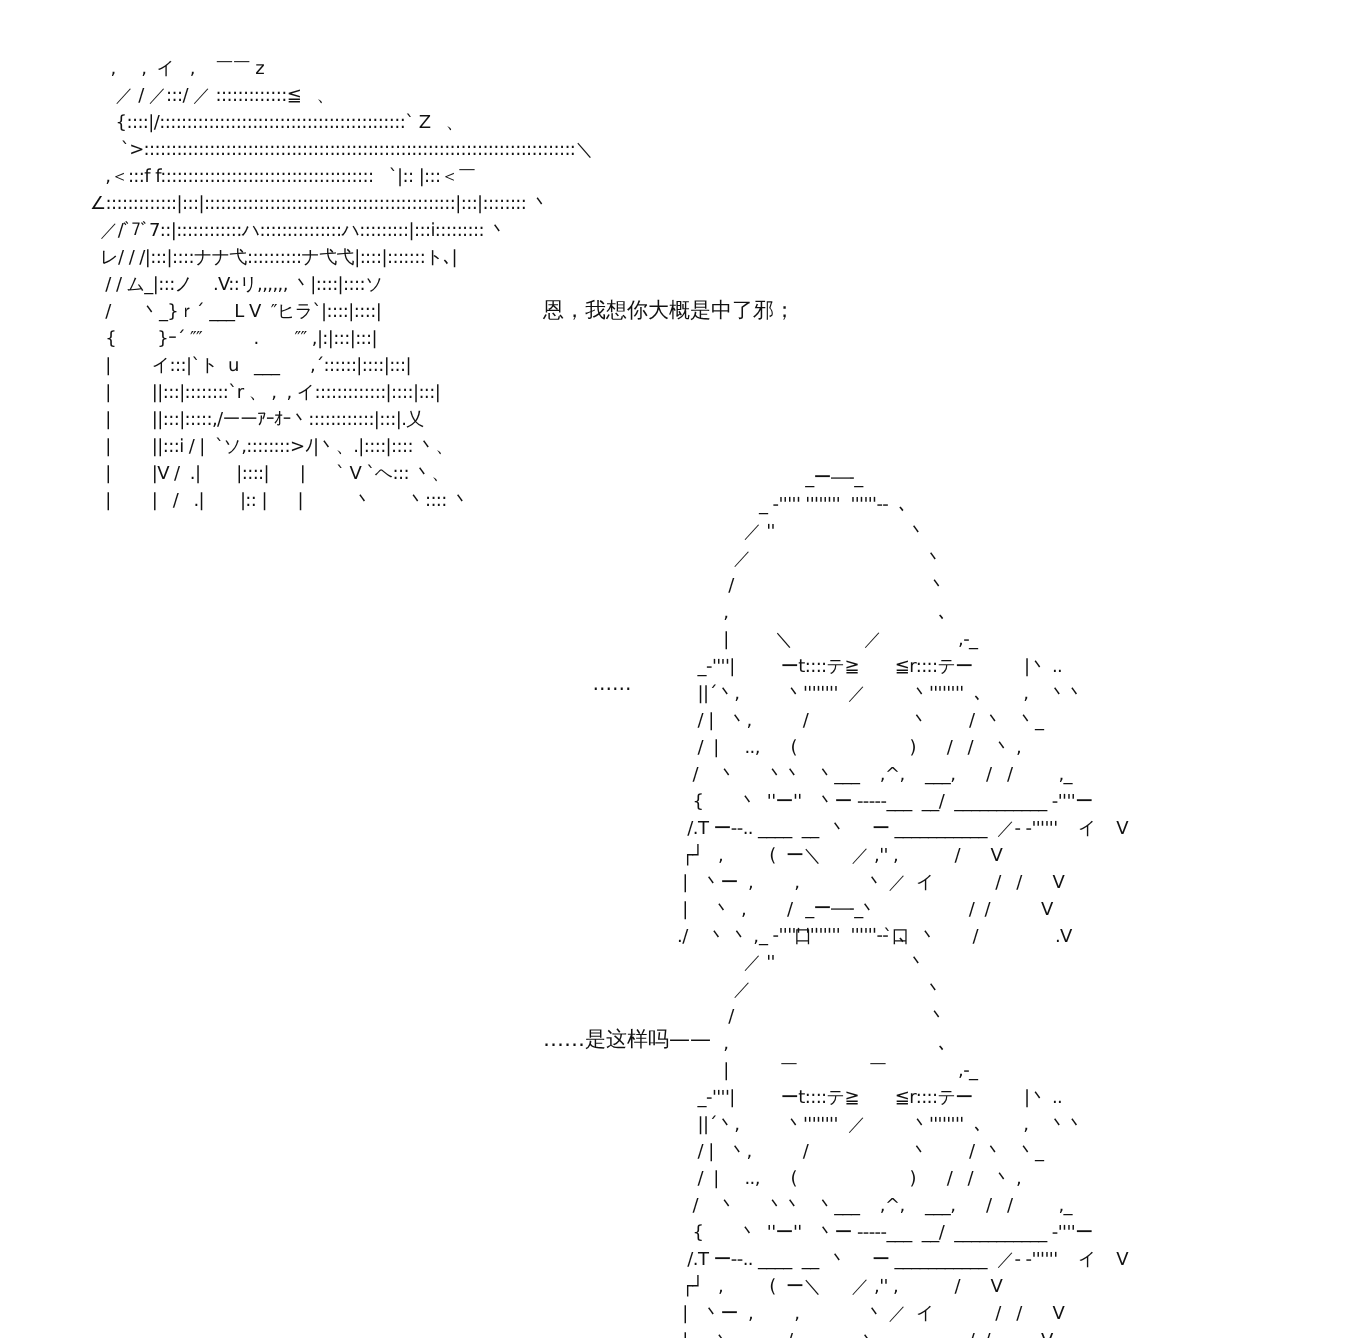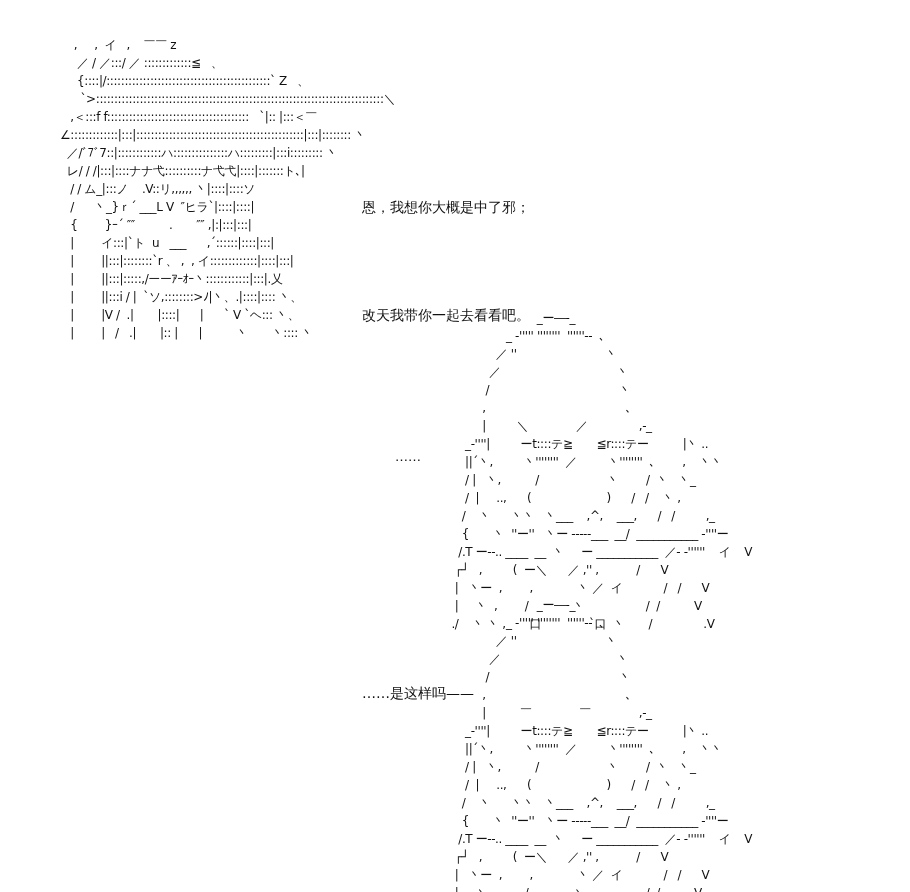--- a/index.html
+++ b/index.html
@@ -48,21 +48,20 @@
    |        イ:::|`ト  u   ___      ,´::::::|::::|:::|
    |        ||:::|::::::::`r 、 ,  , イ:::::::::::::|::::|:::|
    |        ||:::|:::::,/ーーｱｰｵｰ丶::::::::::::|:::|.乂
    |        ||:::i / |  `ソ,::::::::&gt;ﾉ|丶、.|::::|:::: 丶、
    |        |V /  .|       |::::|      |      ` V `ヘ::: 丶、
    |        |   /   .|       |:: |      |          丶       丶:::: 丶</pre>
 
 <div class="dialog" id="dlg-1">
   <span class="line">恩，我想你大概是中了邪；</span>
   <span class="gap"></span>
-  <span class="line">改天我带你一起去看看吧。</span>
 </div>
 
 <div class="dialog" id="dlg-2">……</div>
 <pre class="aa" id="aa-2">                          _ー―-_
                  _ -''''' ''''''''  ''''''-‐  ､
               ／ ''                          丶
             ／                                  丶
            /                                      丶
           ,                                         ､
           |         ＼              ／               ,-_

